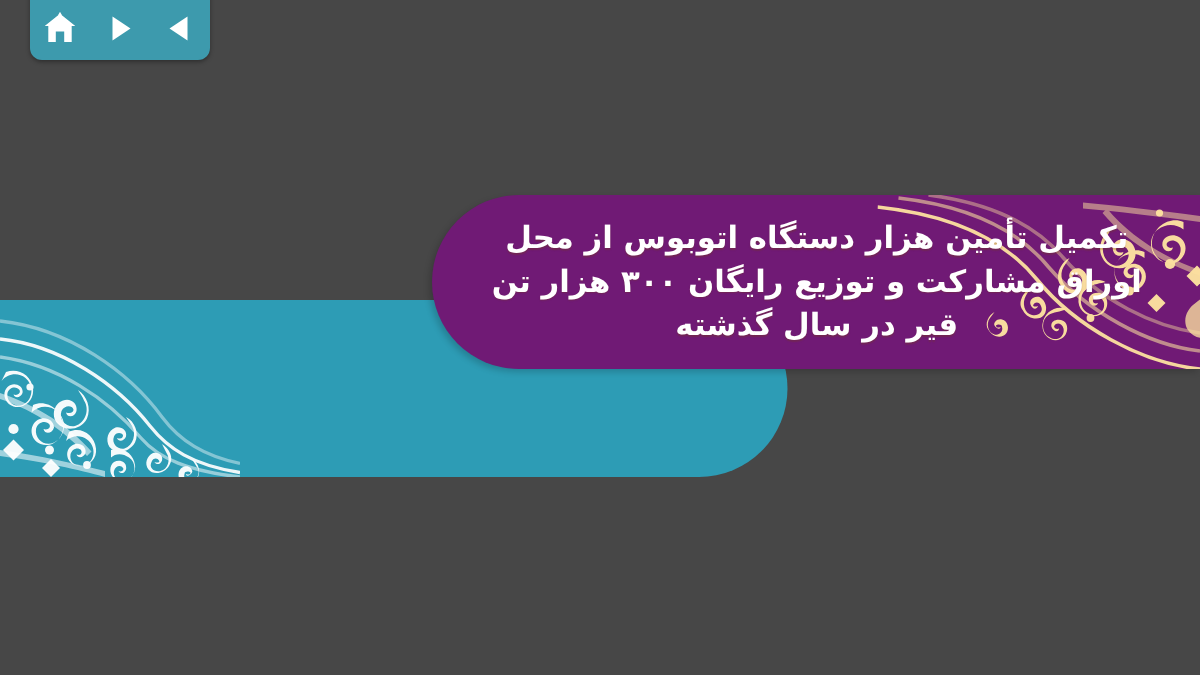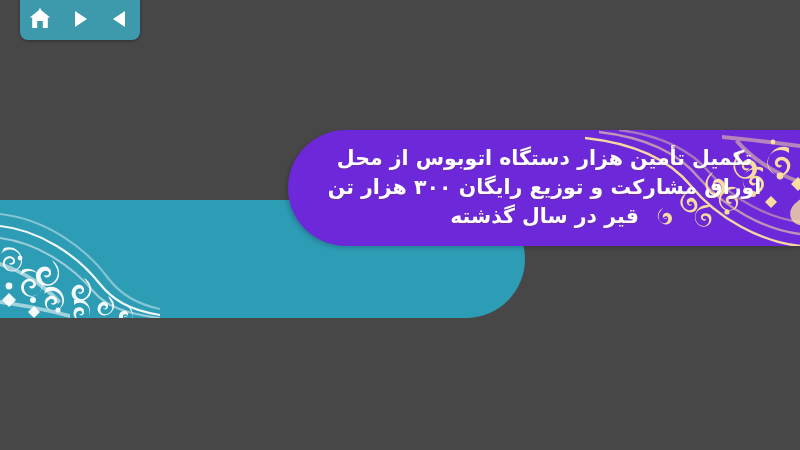--- a/index.html
+++ b/index.html
@@ -63,21 +63,21 @@
     pointer-events: none;
   }
 
   
   #orange-band {
     position: absolute;
     left: 288px;
     top: 130px;
     width: 512px;
     height: 116px;
-    background: #6d28d9;
+    background: #701a75;
     border-radius: 58px 0 0 58px;
     overflow: hidden;
     box-shadow: -2px 2px 4px rgba(0,0,0,.18);
   }
   #orange-ornament {
     position: absolute;
     right: 0;
     top: 0;
     width: 215px;
     height: 116px;

